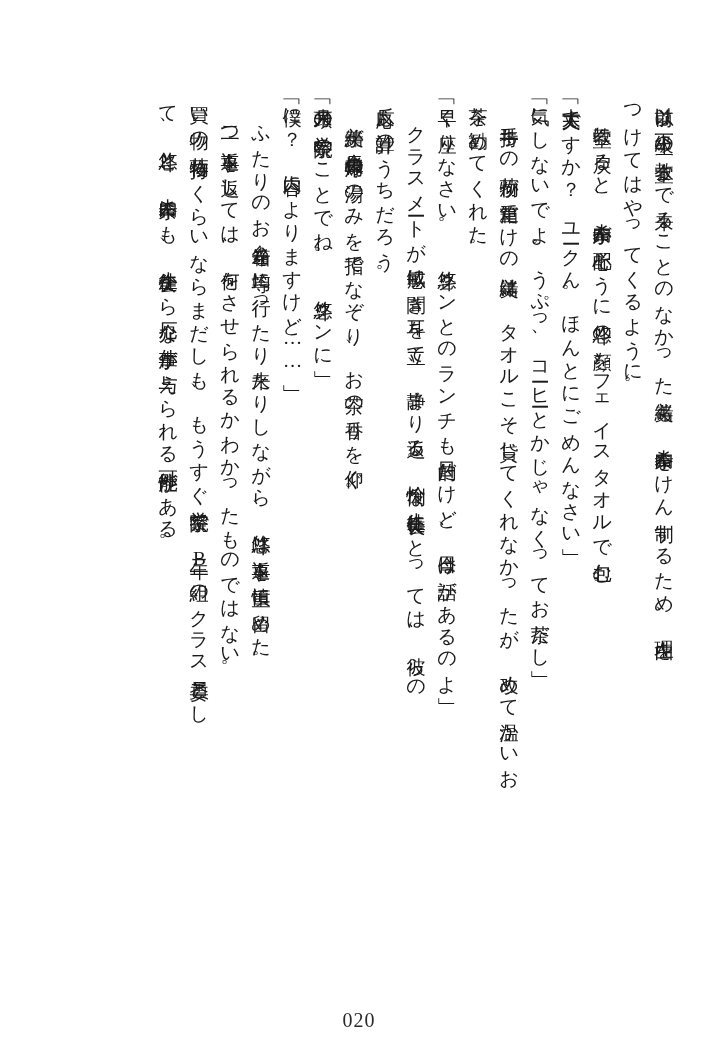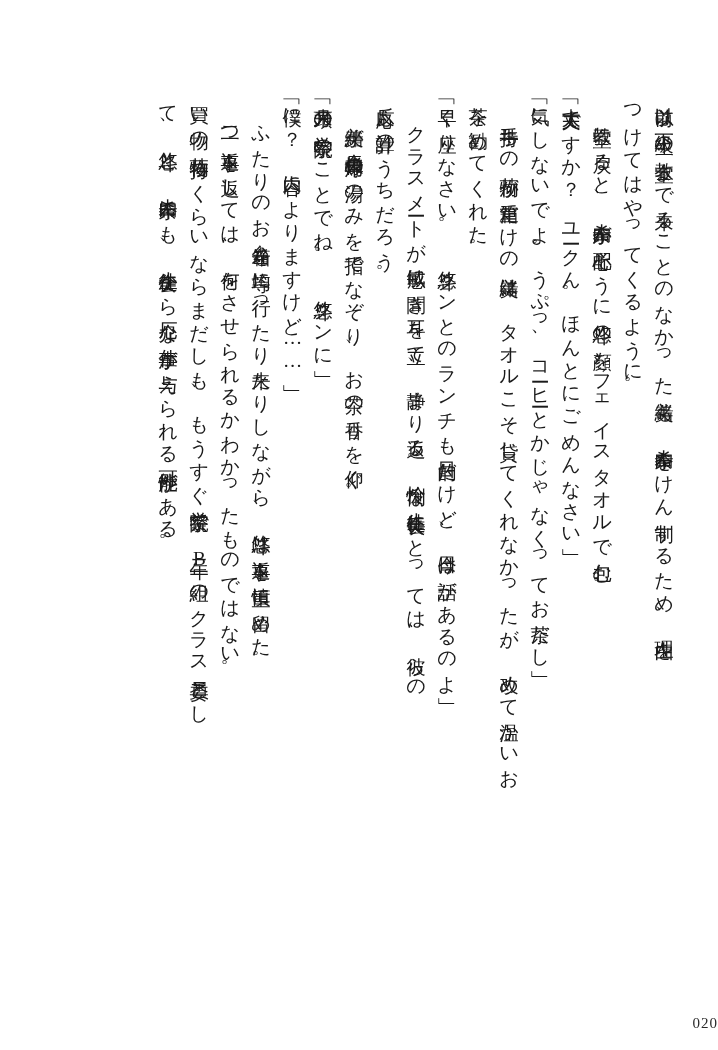--- a/index.html
+++ b/index.html
@@ -49,22 +49,22 @@
   }
   .vline.indent-1 {
     padding-top: 20px;
     height: 860px;
   }
   .page-number {
     position: absolute;
     bottom: 18px;
     left: 0;
     width: 100%;
-    text-align: right;
-    font-size: 15px;
+    text-align: center;
+    font-size: 20px;
     letter-spacing: 1px;
     color: #2a2a2a;
     font-family: "Liberation Serif", "DejaVu Serif", serif;
     margin-top: 22px;
   }
 </style>
 </head>
 <body>
 
 <div class="page">

